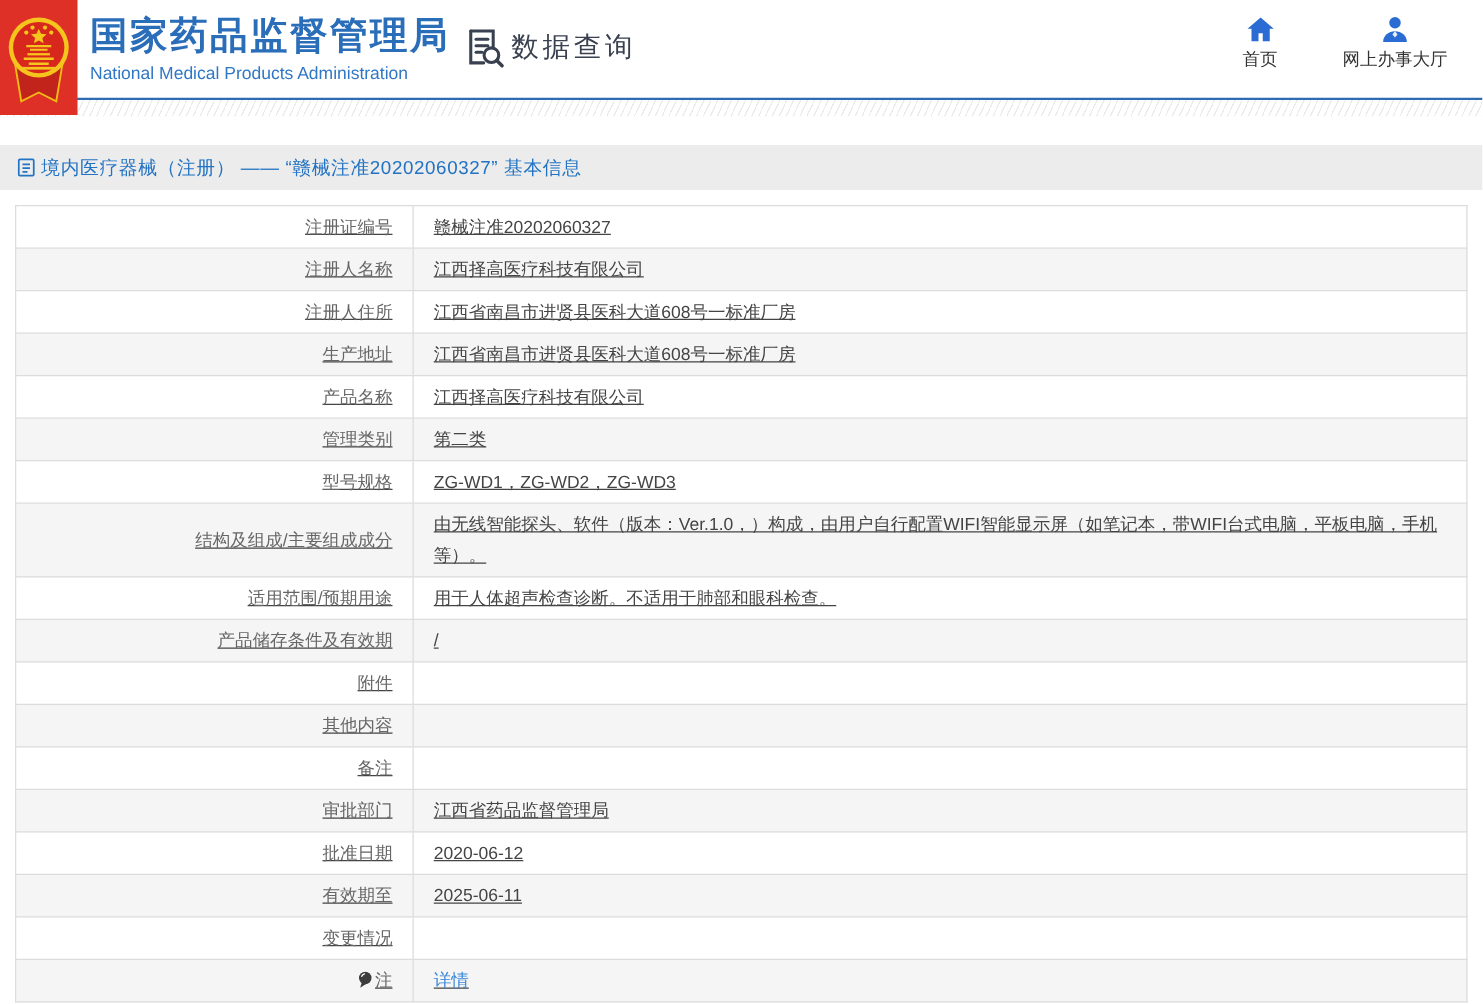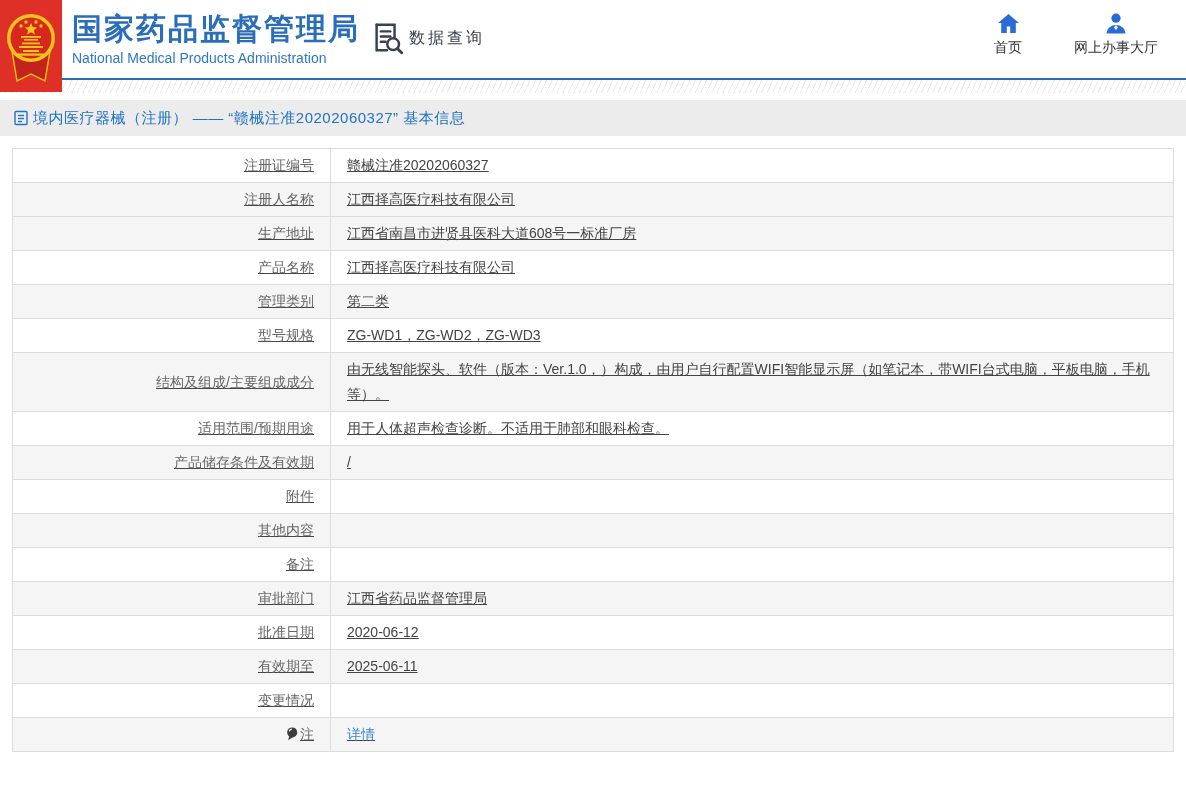--- a/index.html
+++ b/index.html
@@ -21,40 +21,40 @@
     font-size:30px; font-weight:bold; color:#2a6db9; letter-spacing:2px;
     line-height:36px; white-space:nowrap;
   }
   .brand-en { font-size:14px; color:#2f77c5; margin-top:3px; white-space:nowrap; }
 
   .section-title {
     position:absolute; left:370px; top:21px;
     display:flex; align-items:center; gap:5px;
   }
   .section-title .txt {
-    font-size:16px; color:#39404f; letter-spacing:3px; font-weight:500;
+    font-size:22px; color:#39404f; letter-spacing:3px; font-weight:500;
   }
 
   .top-nav { position:absolute; right:28px; top:13px; display:flex; gap:52px;justify-content:flex-end; }
   .top-nav .nav-item {
     display:flex; flex-direction:column; align-items:center; gap:5px;
     cursor:pointer; text-decoration:none;
   }
   .top-nav .nav-label { font-size:14px; color:#333; white-space:nowrap; }
 
   .blue-rule { height:2px; background:#2b6cb3; }
   .hatch-band {
     height:13px;
     background:repeating-linear-gradient(115deg,
       #ebebeb 0px, #ebebeb 1px, #ffffff 1px, #ffffff 5px);
   }
 
   
   .crumb-bar {
-    margin-top:7px; height:36px; background:#ececec;
+    margin-top:23px; height:36px; background:#ececec;
     display:flex; align-items:center; padding-left:14px; gap:5px;
   }
   .crumb-text { font-size:15px; color:#2273c3; letter-spacing:0.5px; }
 
   
   .table-wrap { margin:12px 12px 0 12px; }
   table.detail { width:1162px; border-collapse:collapse; table-layout:fixed;text-decoration:underline; }
   table.detail td {
     border:1px solid #dcdcdc; font-size:14px; line-height:25px;
     padding:4px 16px; background:#fff; vertical-align:middle;
@@ -162,20 +162,24 @@
   <table class="detail">
     <tbody>
         <tr>
           <td class="cell-label">注册证编号</td>
           <td class="cell-value">赣械注准20202060327</td>
         </tr>
         <tr class="alt">
           <td class="cell-label">注册人名称</td>
           <td class="cell-value">江西择高医疗科技有限公司</td>
         </tr>
+        <tr>
+          <td class="cell-label">注册人住所</td>
+          <td class="cell-value">江西省南昌市进贤县医科大道608号一标准厂房</td>
+        </tr>
         <tr class="alt">
           <td class="cell-label">生产地址</td>
           <td class="cell-value">江西省南昌市进贤县医科大道608号一标准厂房</td>
         </tr>
         <tr>
           <td class="cell-label">产品名称</td>
           <td class="cell-value">江西择高医疗科技有限公司</td>
         </tr>
         <tr class="alt">
           <td class="cell-label">管理类别</td>

